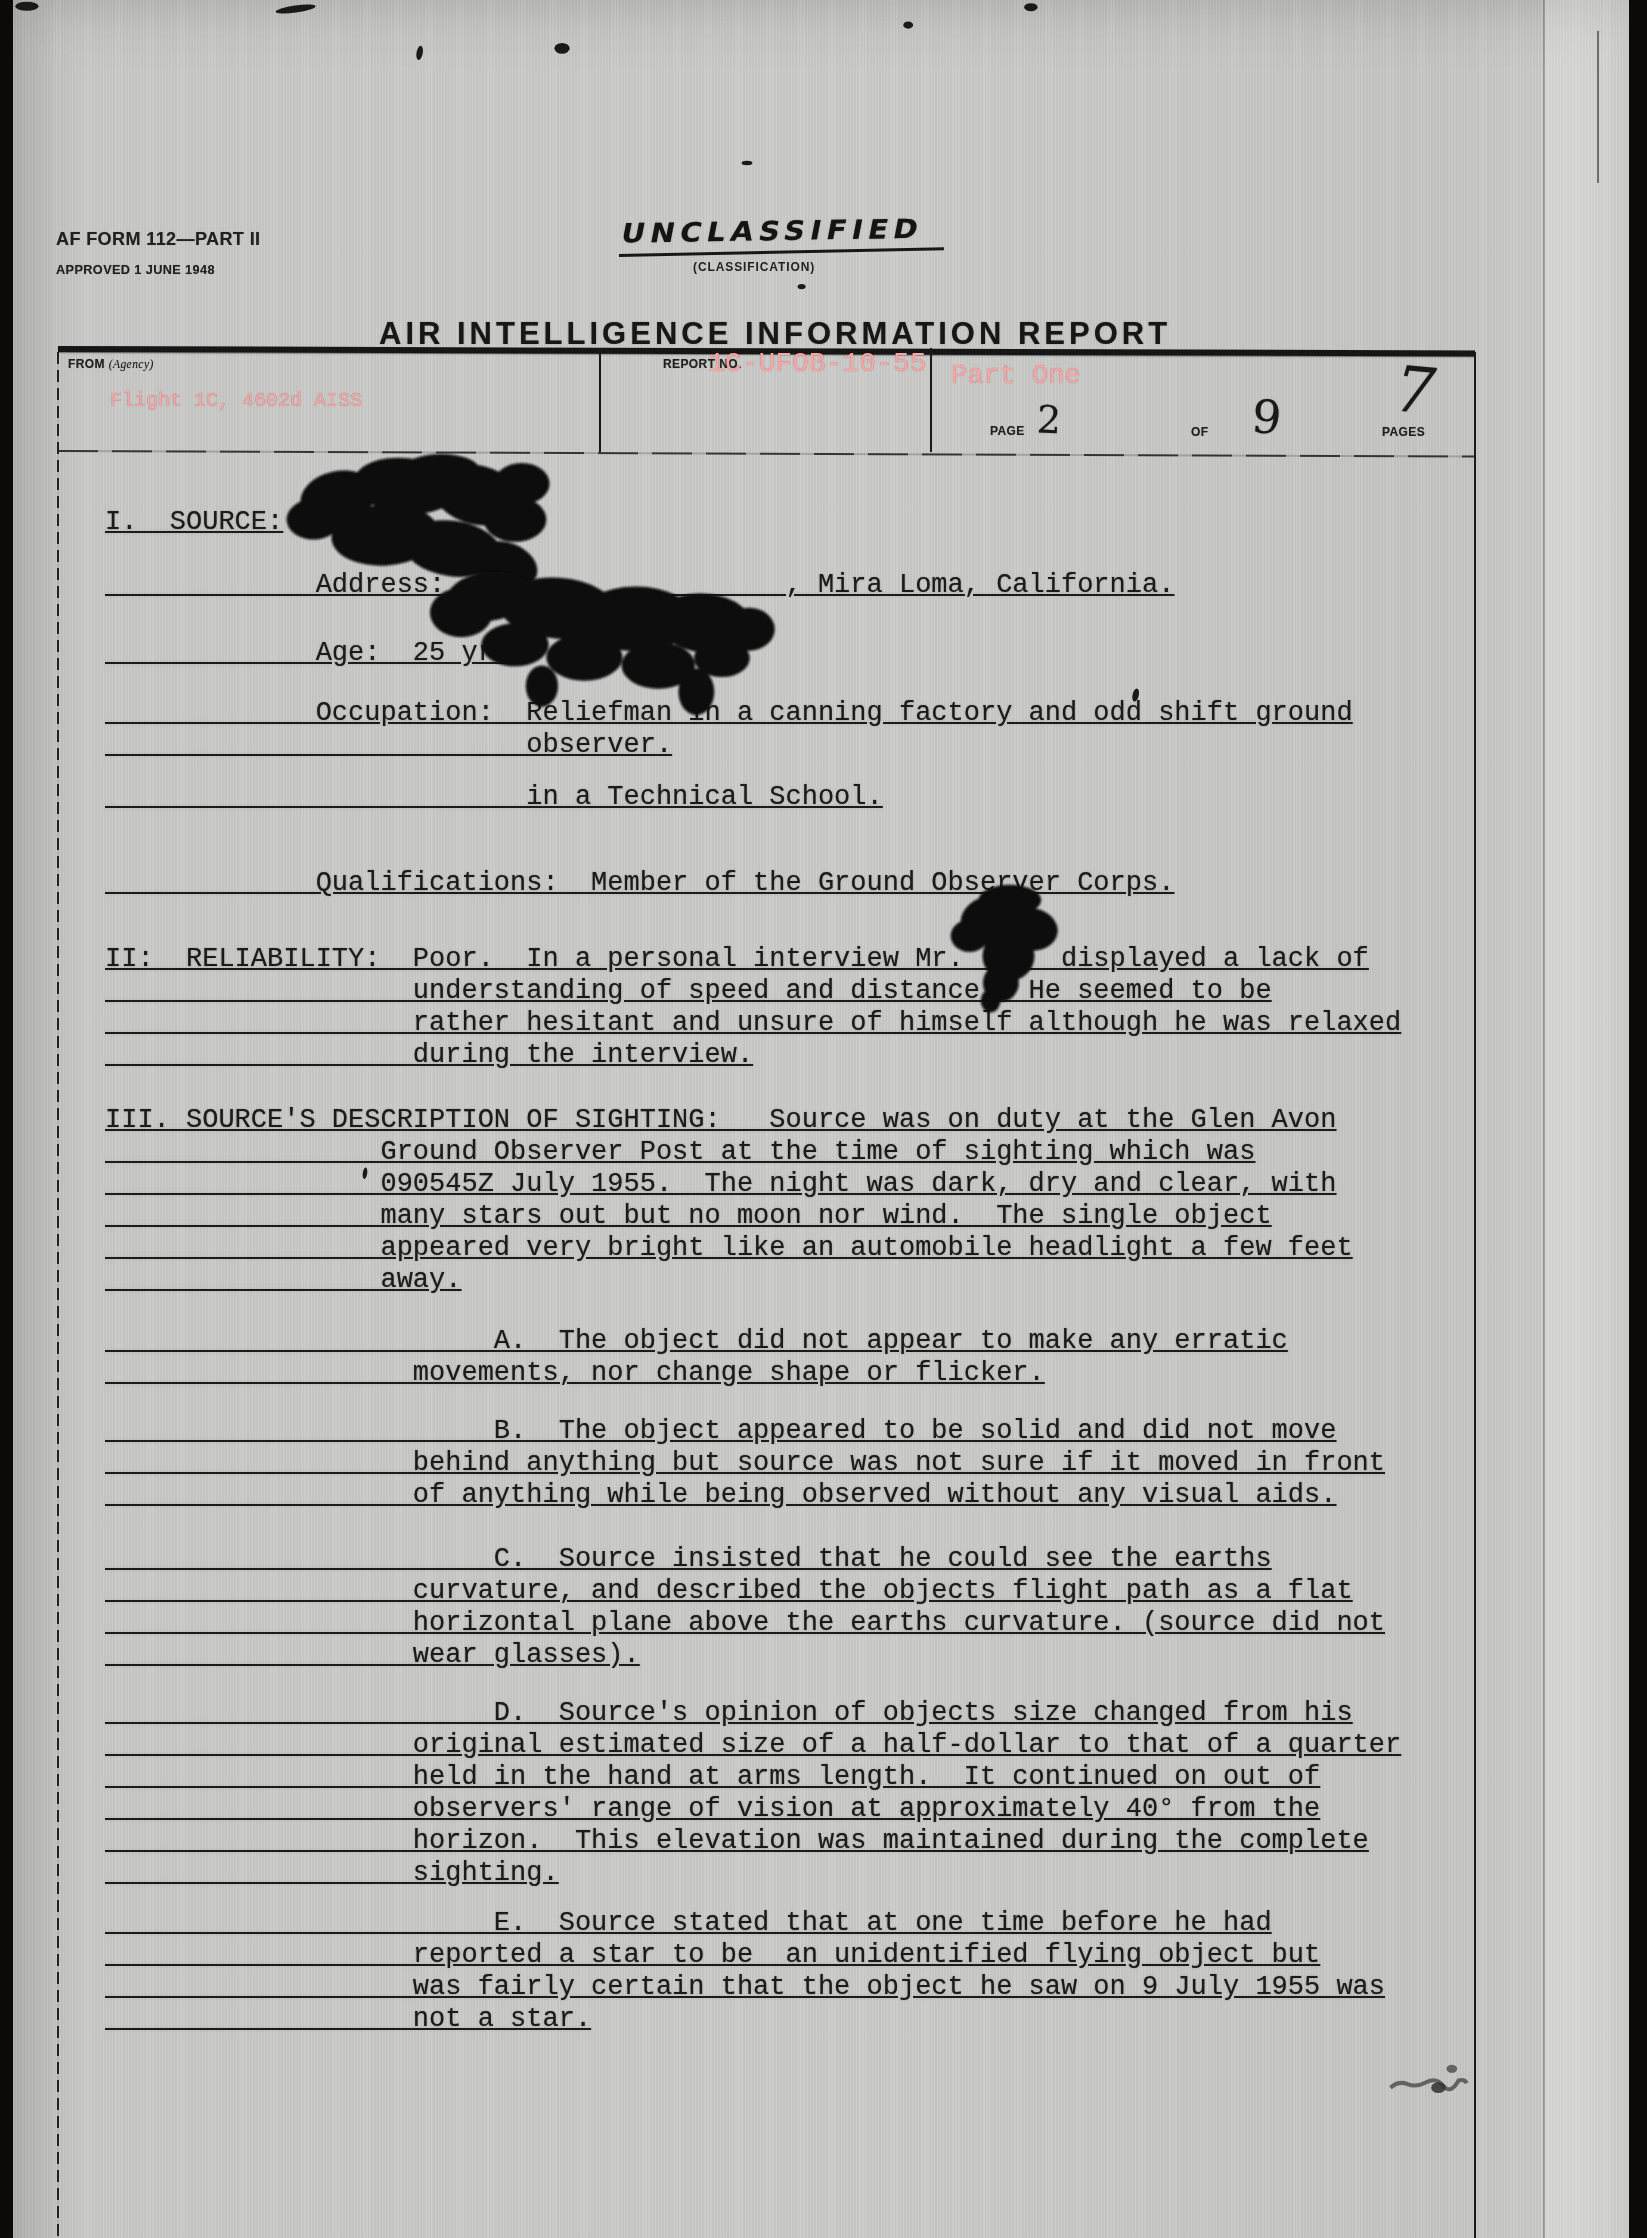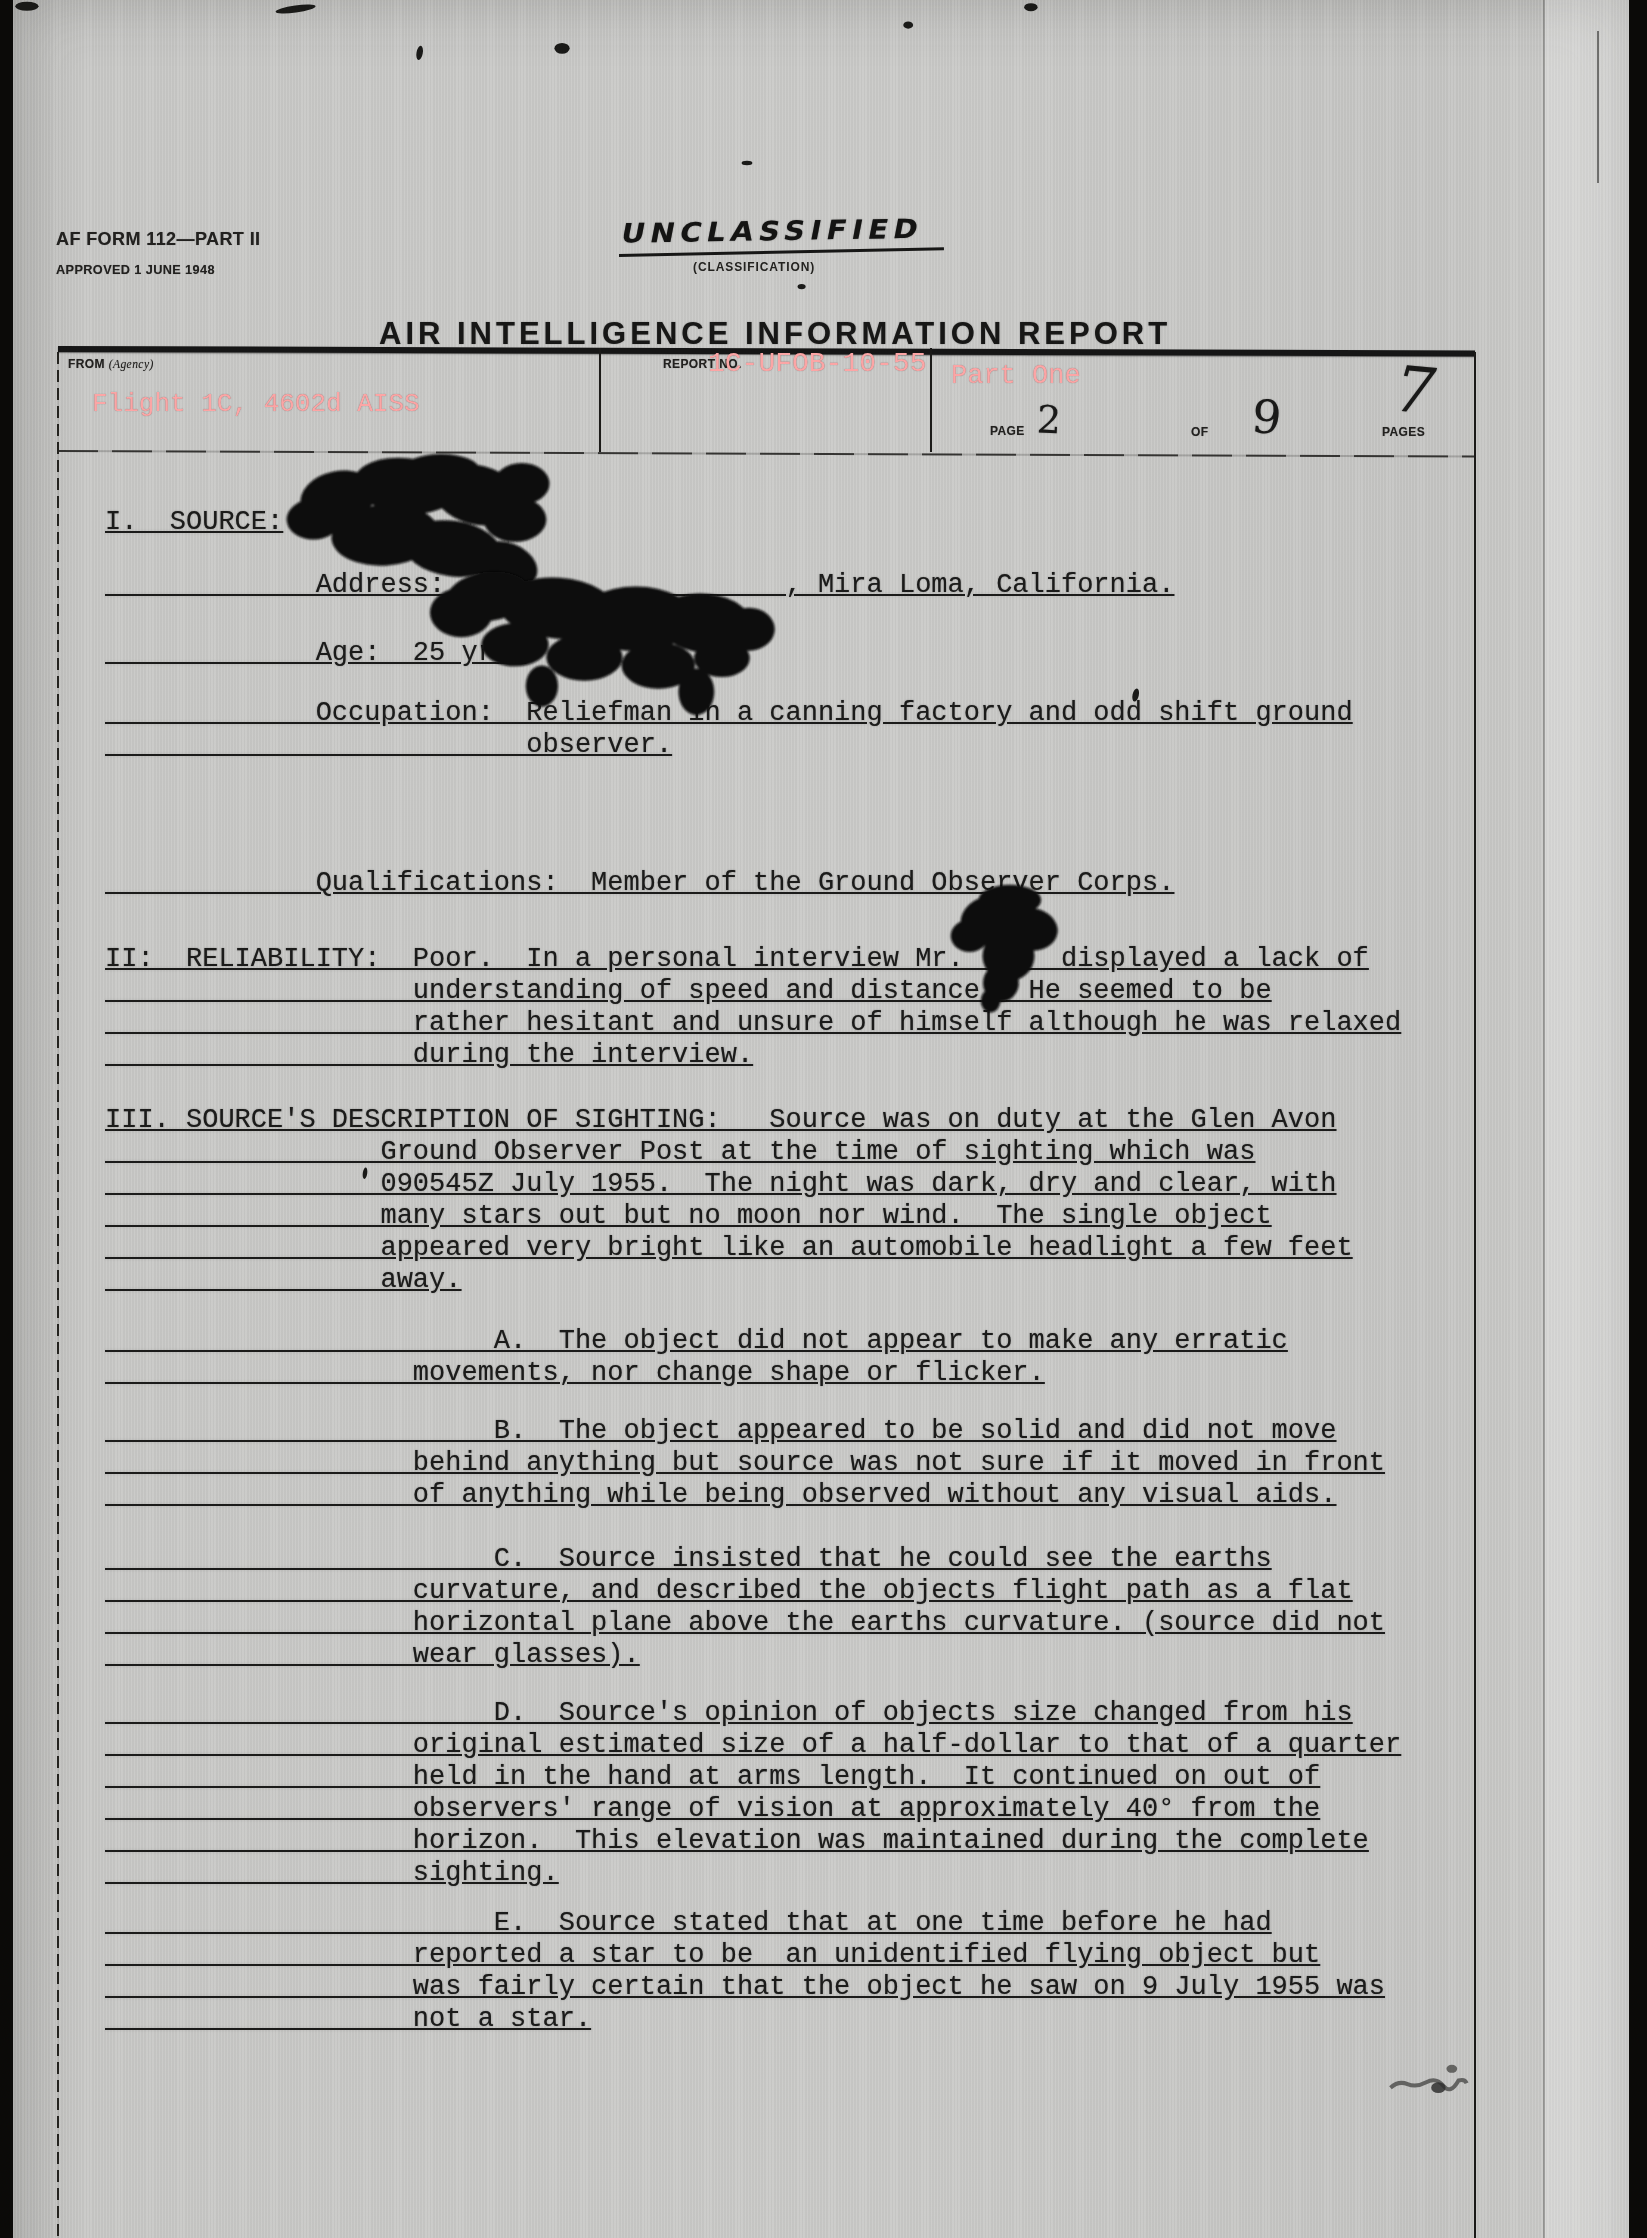--- a/index.html
+++ b/index.html
@@ -72,38 +72,38 @@
   <div class="dashedv" style="left:57px;top:352px;height:1925px;"></div>
   <div class="solidv" style="left:1474px;top:352px;width:2.2px;height:1928px;"></div>
 
   <div class="crease" style="left:1543px;top:0;width:1.8px;height:2620px;"></div>
   <div class="crease" style="left:1597px;top:31px;width:2.2px;height:152px;background:rgba(30,30,28,.55);"></div>
 
   <div class="lbl" style="left:68px;top:357px;font-size:12px;">
     <span>FROM</span>
     <span class="it" style="font-size:11.6px;">(Agency)</span>
   </div>
-  <div class="mono" style="left:92px;top:389px;font-size:26px;">Flight 1C, 4602d AISS</div>
+  <div class="mono" style="left:110px;top:389px;font-size:20px;">Flight 1C, 4602d AISS</div>
 
   <div class="lbl" style="left:615px;top:357px;font-size:12px;padding-left:48px;">REPORT NO.</div>
   <div class="mono" style="left:708px;top:348px;font-size:28px;">1C-UFOB-10-55</div>
   <div class="mono" style="left:951px;top:361px;font-size:27px;">Part One</div>
 
   <div class="lbl" style="left:990px;top:424px;font-size:12px;">PAGE</div>
   <div class="hw-num" style="left:1037px;top:398px;font-size:38px;transform:rotate(3deg);">2</div>
   <div class="lbl" style="left:1191px;top:425px;font-size:12px;">OF</div>
   <div class="hw-num" style="left:1252px;top:390px;font-size:46px;transform:rotate(6deg);">9</div>
   <div class="lbl" style="left:1382px;top:425px;font-size:12px;">PAGES</div>
   <div class="hw-num" style="left:1395px;top:354px;font-size:63px;transform:rotate(5deg);font-style:italic;">7</div>
 
   <div class="para" style="top:506px;"><div class="tline">I.  SOURCE:</div></div>
   <div class="para" style="top:569px;"><div class="tline">             Address:                     , Mira Loma, California.</div></div>
   <div class="para" style="top:637px;"><div class="tline">             Age:  25 yrs.</div></div>
   <div class="para" style="top:697px;"><div class="tline">             Occupation:  Reliefman in a canning factory and odd shift ground</div><div class="tline">                          observer.</div></div>
-  <div class="para" style="top:781px;"></div>
+  <div class="para" style="top:781px;"><div class="tline">                          in a Technical School.</div></div>
   <div class="para" style="top:867px;text-align:center;"><div class="tline">             Qualifications:  Member of the Ground Observer Corps.</div></div>
   <div class="para" style="top:943px;"><div class="tline">II:  RELIABILITY:  Poor.  In a personal interview Mr.      displayed a lack of</div><div class="tline">                   understanding of speed and distance.  He seemed to be</div><div class="tline">                   rather hesitant and unsure of himself although he was relaxed</div><div class="tline">                   during the interview.</div></div>
   <div class="para" style="top:1104px;"><div class="tline">III. SOURCE'S DESCRIPTION OF SIGHTING:   Source was on duty at the Glen Avon</div><div class="tline">                 Ground Observer Post at the time of sighting which was</div><div class="tline">                 090545Z July 1955.  The night was dark, dry and clear, with</div><div class="tline">                 many stars out but no moon nor wind.  The single object</div><div class="tline">                 appeared very bright like an automobile headlight a few feet</div><div class="tline">                 away.</div></div>
   <div class="para" style="top:1325px;"><div class="tline">                        A.  The object did not appear to make any erratic</div><div class="tline">                   movements, nor change shape or flicker.</div></div>
   <div class="para" style="top:1415px;"><div class="tline">                        B.  The object appeared to be solid and did not move</div><div class="tline">                   behind anything but source was not sure if it moved in front</div><div class="tline">                   of anything while being observed without any visual aids.</div></div>
   <div class="para" style="top:1543px;"><div class="tline">                        C.  Source insisted that he could see the earths</div><div class="tline">                   curvature, and described the objects flight path as a flat</div><div class="tline">                   horizontal plane above the earths curvature. (source did not</div><div class="tline">                   wear glasses).</div></div>
   <div class="para" style="top:1697px;"><div class="tline">                        D.  Source's opinion of objects size changed from his</div><div class="tline">                   original estimated size of a half-dollar to that of a quarter</div><div class="tline">                   held in the hand at arms length.  It continued on out of</div><div class="tline">                   observers' range of vision at approximately 40° from the</div><div class="tline">                   horizon.  This elevation was maintained during the complete</div><div class="tline">                   sighting.</div></div>
   <div class="para" style="top:1907px;"><div class="tline">                        E.  Source stated that at one time before he had</div><div class="tline">                   reported a star to be  an unidentified flying object but</div><div class="tline">                   was fairly certain that the object he saw on 9 July 1955 was</div><div class="tline">                   not a star.</div></div>
 
   <svg class="inklayer" width="1648" height="2638" viewBox="0 0 3680 5891">

